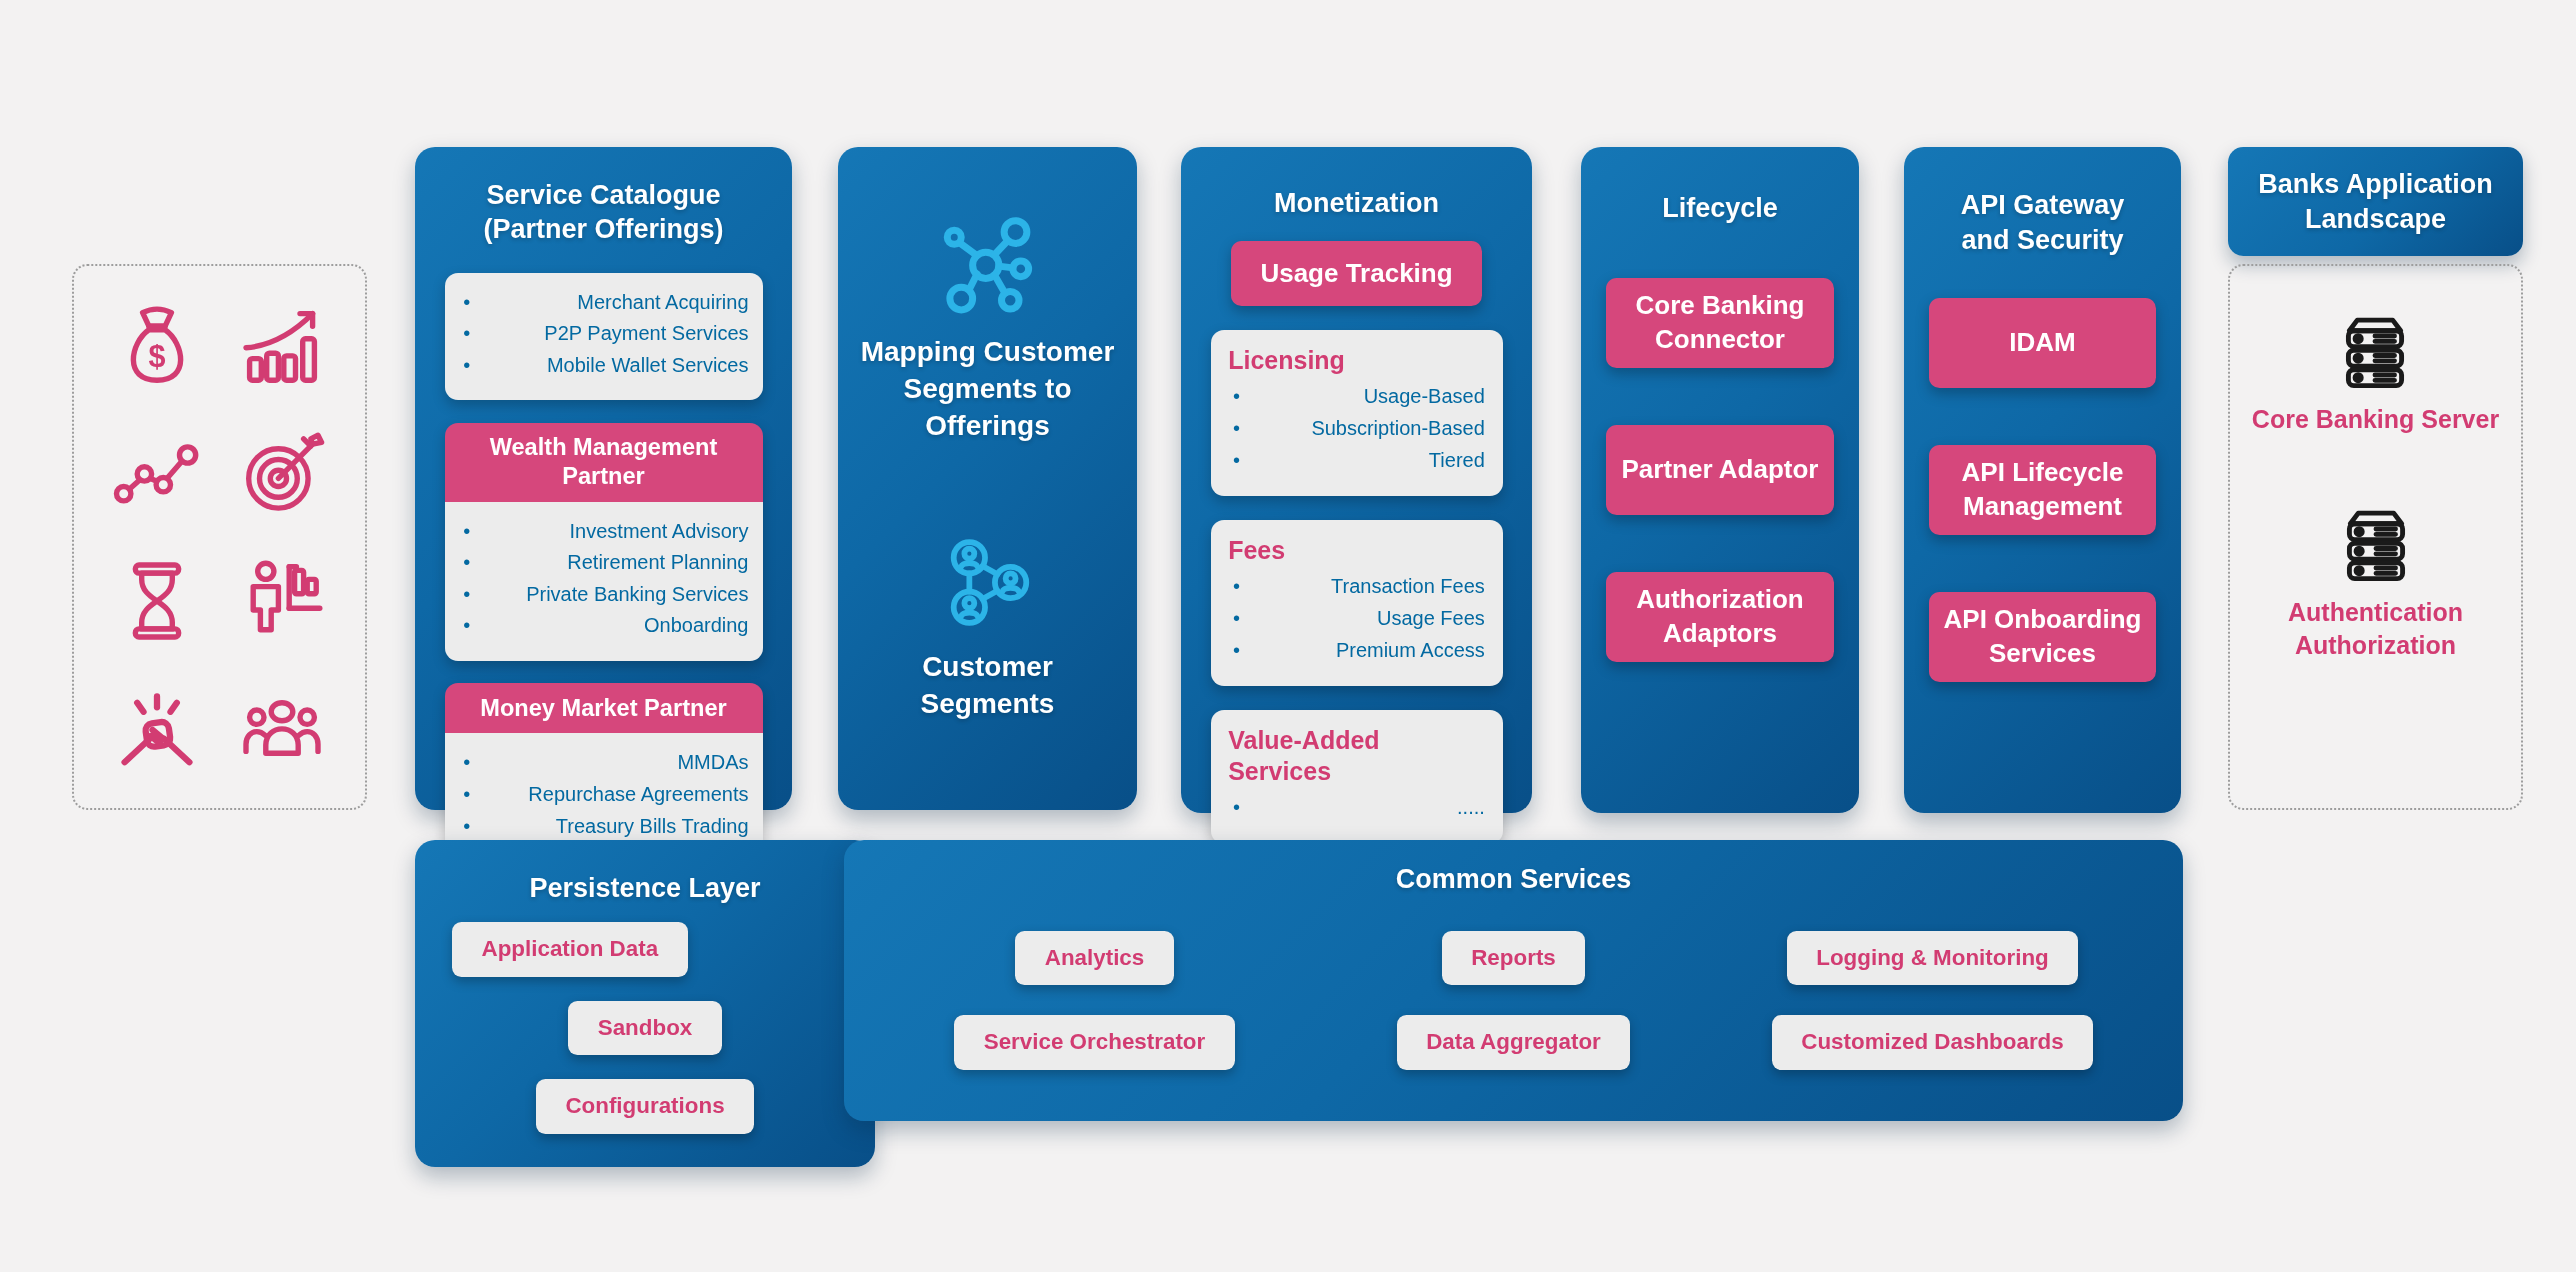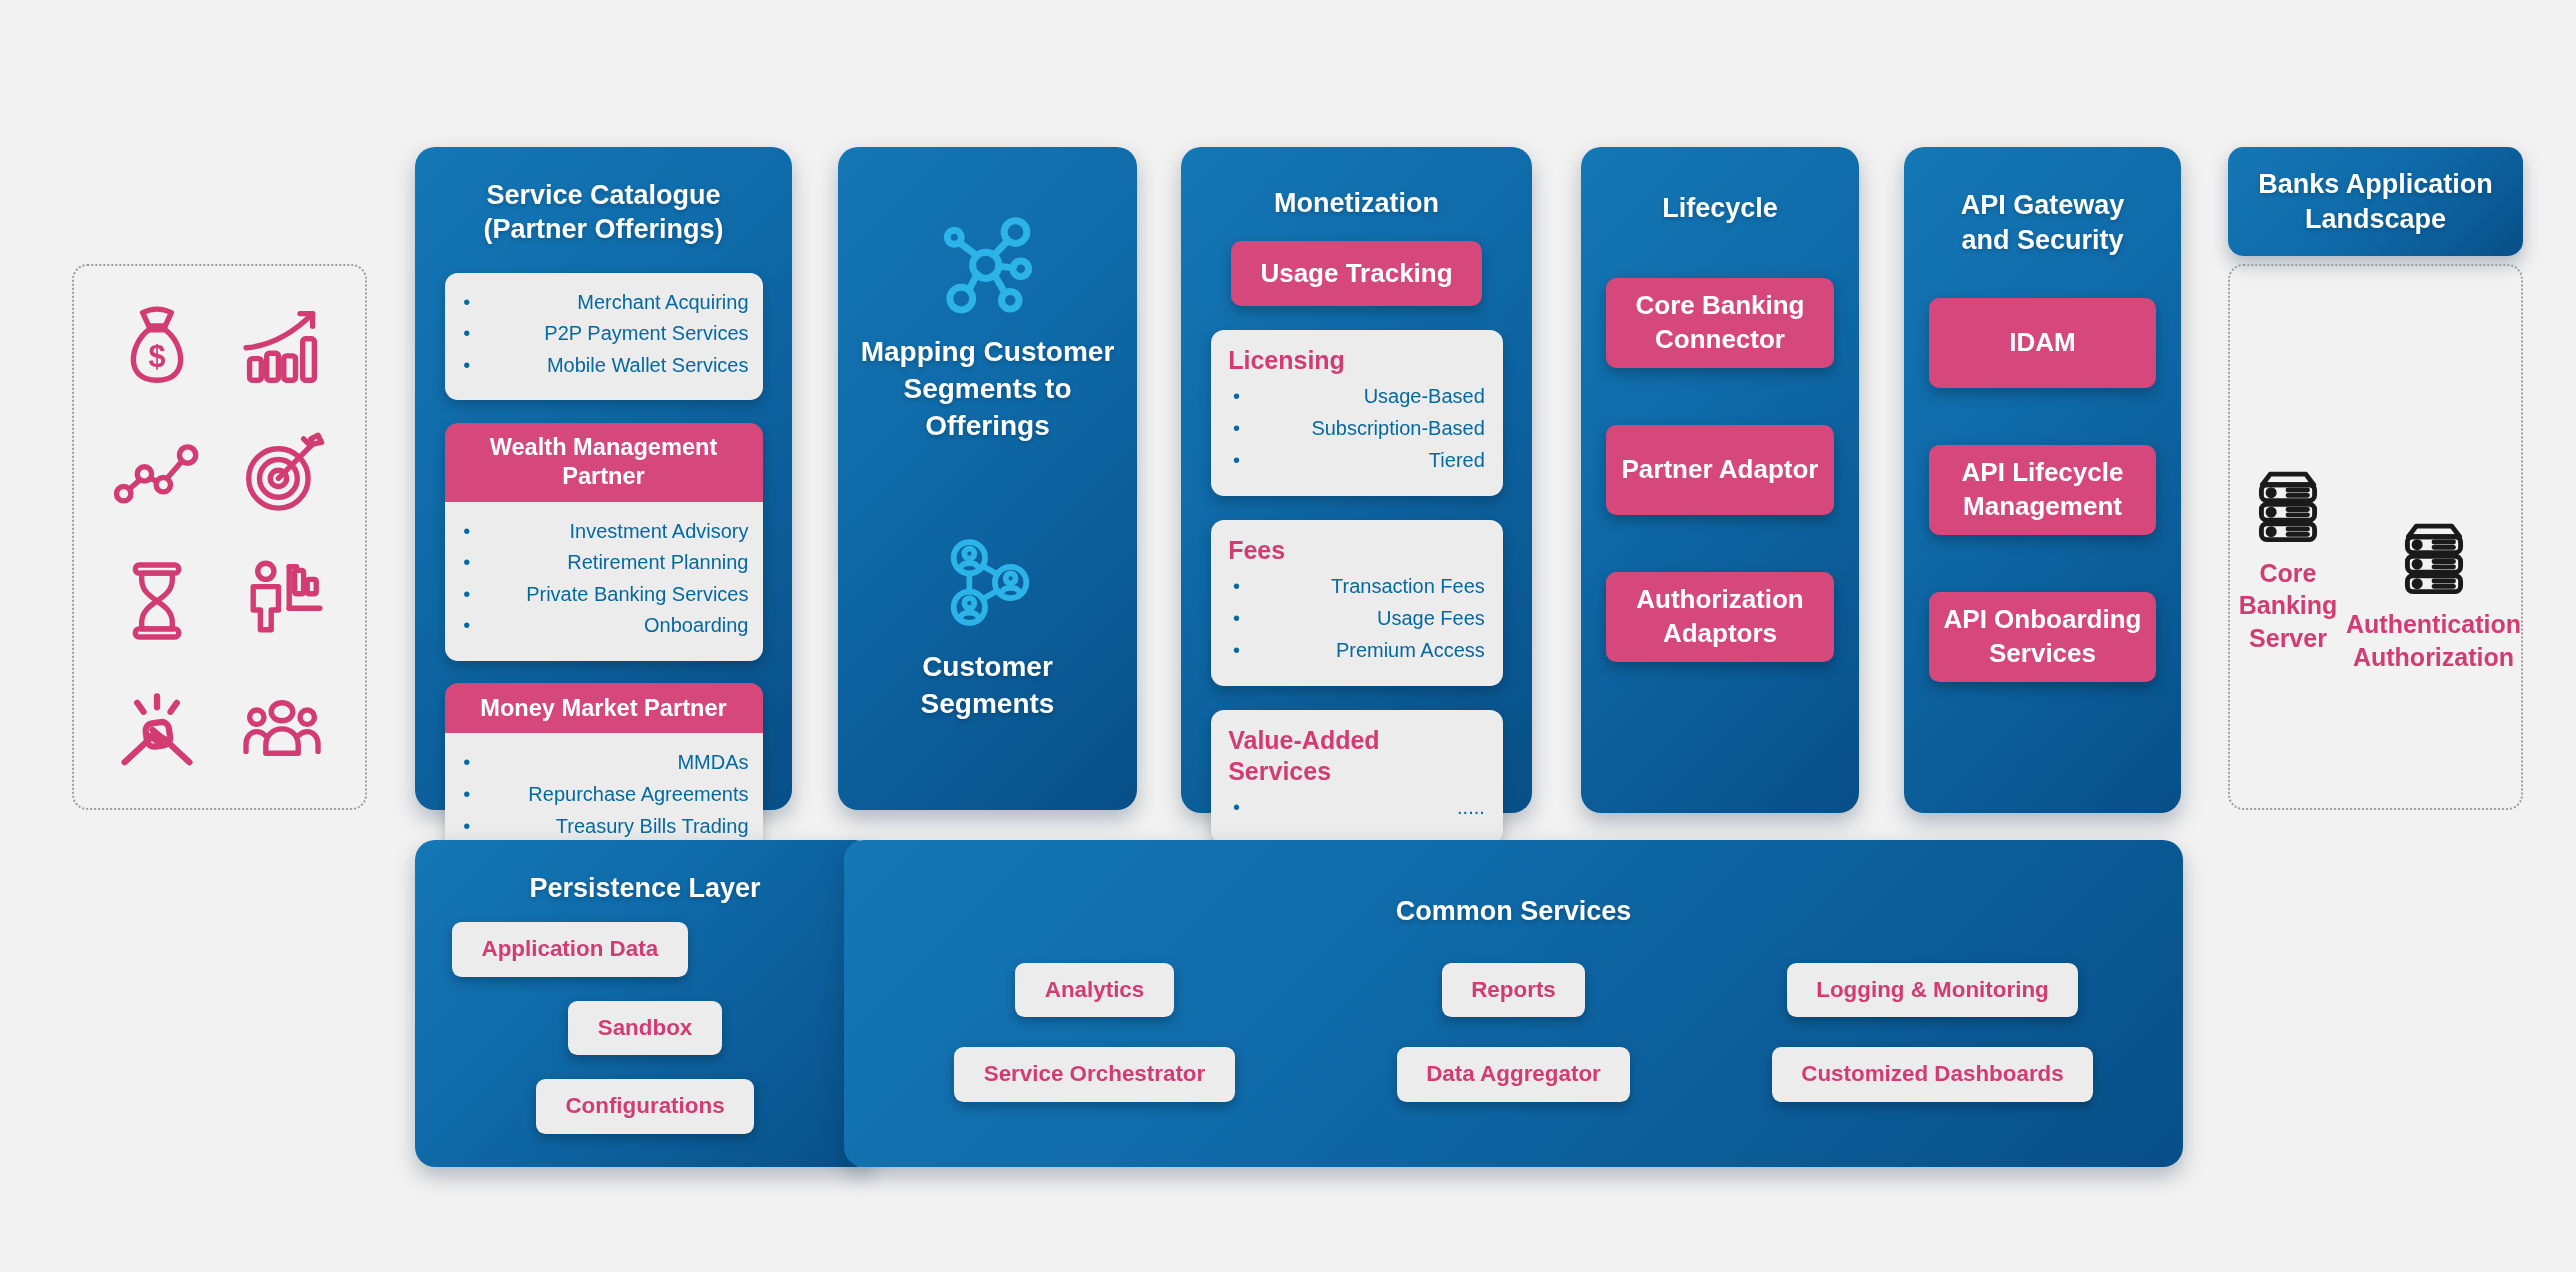--- a/index.html
+++ b/index.html
@@ -267,21 +267,21 @@
     <div class="pink-big">IDAM</div>
     <div class="pink-big">API Lifecycle Management</div>
     <div class="pink-big">API Onboarding Services</div>
   </div>
 </div>
 
 <div class="col" style="left:2228px;top:147px;width:295px;height:663px;">
   <div class="header-box">
     <h2 class="col-title">Banks Application Landscape</h2>
   </div>
-  <div class="dashed-area" style="display:flex;align-items:center;padding-top:47px;">
+  <div class="dashed-area" style="display:flex;flex-direction:column;align-items:center;padding-top:47px;">
     <div class="server-block">
       <svg class="server-svg" viewBox="0 0 100 88" fill="none" stroke="currentColor" stroke-width="5.5" stroke-linecap="round" stroke-linejoin="round">
         <path d="M30 8 h40 l9 12 h-58 z"></path>
         <rect x="20" y="20" width="60" height="18" rx="6"></rect>
         <rect x="20" y="42" width="60" height="18" rx="6"></rect>
         <rect x="20" y="64" width="60" height="18" rx="6"></rect>
         <circle cx="31" cy="29" r="3.5" fill="currentColor"></circle>
         <circle cx="31" cy="51" r="3.5" fill="currentColor"></circle>
         <circle cx="31" cy="73" r="3.5" fill="currentColor"></circle>
         <path d="M50 26 h22 M50 32 h22"></path>
@@ -310,21 +310,21 @@
 
 <div class="col blue" style="left:415px;top:840px;width:460px;height:327px;padding:31px 0 0;">
   <h2 class="col-title">Persistence Layer</h2>
   <div class="pers-stack">
     <div class="pill wide">Application Data</div>
     <div class="pill">Sandbox</div>
     <div class="pill">Configurations</div>
   </div>
 </div>
 
-<div class="col blue" style="left:844px;top:840px;width:1339px;height:327px;padding:54px 41px 0;">
+<div class="col blue" style="left:844px;top:840px;width:1339px;height:281px;padding:22px 41px 0;">
   <h2 class="col-title">Common Services</h2>
   <div class="csrow" style="margin-top:34px;">
     <div class="pill">Analytics</div>
     <div class="pill">Reports</div>
     <div class="pill">Logging &amp; Monitoring</div>
   </div>
   <div class="csrow">
     <div class="pill">Service Orchestrator</div>
     <div class="pill">Data Aggregator</div>
     <div class="pill">Customized Dashboards</div>

